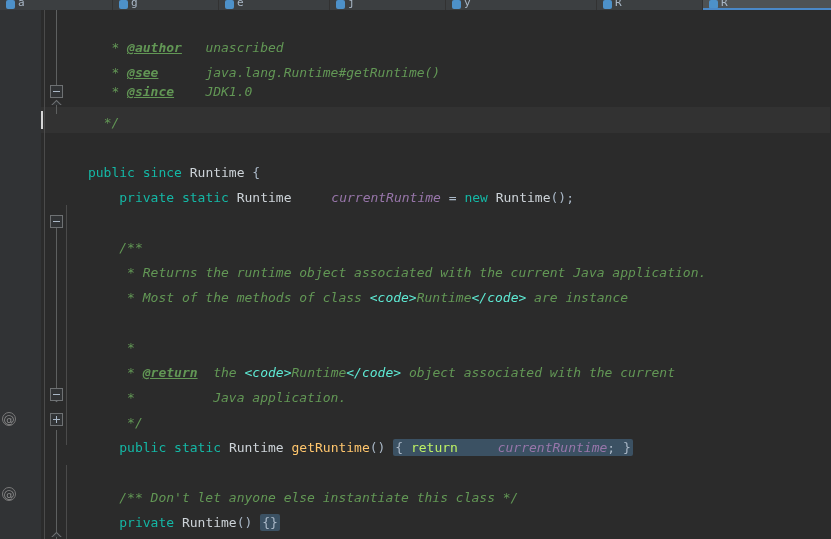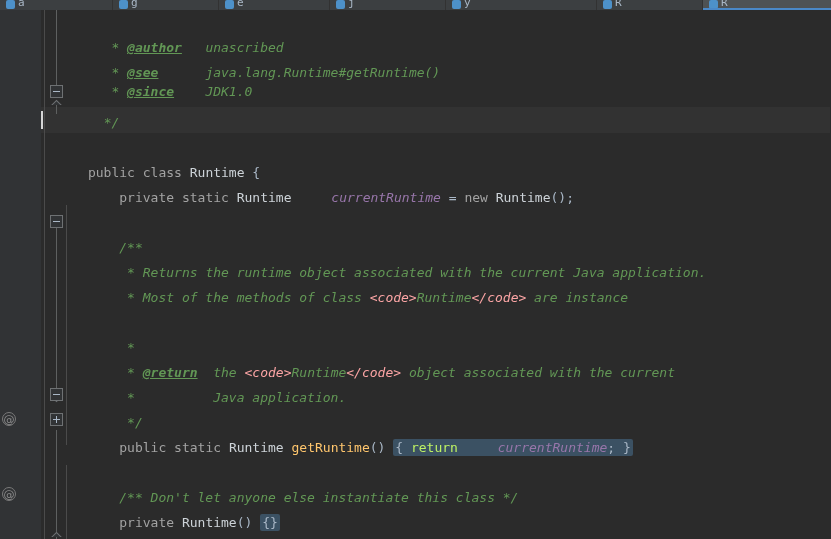--- a/index.html
+++ b/index.html
@@ -109,28 +109,28 @@
   
   #caretline{
     position:absolute; left:0; top:0; width:831px; height:26px;
     background:#323232;
   }
   #caret{
     position:absolute; width:2px; height:18px; background:#d6d6d6;
   }
 
   
-  .kw   { color:#a3a3a3; }
+  .kw   { color:#14b8a6; }
   .cls  { color:#cdd3d8; }
   .fld  { color:#9876aa; font-style:italic;margin-left:32px; }
   .mth  { color:#ffc66d; }
   .pn   { color:#a9b7c6; }
   .doc  { color:#629755; font-style:italic; }
   .doctag{ color:#629755; font-style:italic; font-weight:bold; text-decoration:underline; }
-  .dochtml{ color:#fca5a5; font-style:italic; }
+  .dochtml{ color:#5eead4; font-style:italic; }
 
   
   .folded{
     background:#3b5163; border-radius:2px; padding:1px 2px;
     color:#a9b7c6;
   }
   .folded .kw{ color:#bef264; }
   .folded .fld{ color:#9876aa; font-style:italic; }
 
   
@@ -250,21 +250,21 @@
 
     <div class="ln" style="top:75px;">
       <span class="doc">  </span><span class="doc">*/</span>
     </div>
 
     <div class="ln" style="top:100px;">
       <span>&nbsp;</span>
     </div>
 
     <div class="ln" style="top:125px;">
-      <span class="kw">public</span><span> </span><span class="kw">class</span><span> </span><span class="cls">Runtime</span><span class="pn"> {</span>
+      <span class="kw">public</span><span> </span><span class="kw">since</span><span> </span><span class="cls">Runtime</span><span class="pn"> {</span>
     </div>
 
     <div class="ln" style="top:150px;">
       <span>    </span><span class="kw">private</span><span> </span><span class="kw">static</span><span> </span><span class="cls">Runtime</span><span> </span><span class="fld">currentRuntime</span><span class="pn"> = </span><span class="kw">new</span><span> </span><span class="cls">Runtime</span><span class="pn">();</span>
     </div>
 
     <div class="ln" style="top:175px;"><span>&nbsp;</span></div>
 
     <div class="ln" style="top:200px;">
       <span class="doc">    </span><span class="doc">/**</span>

